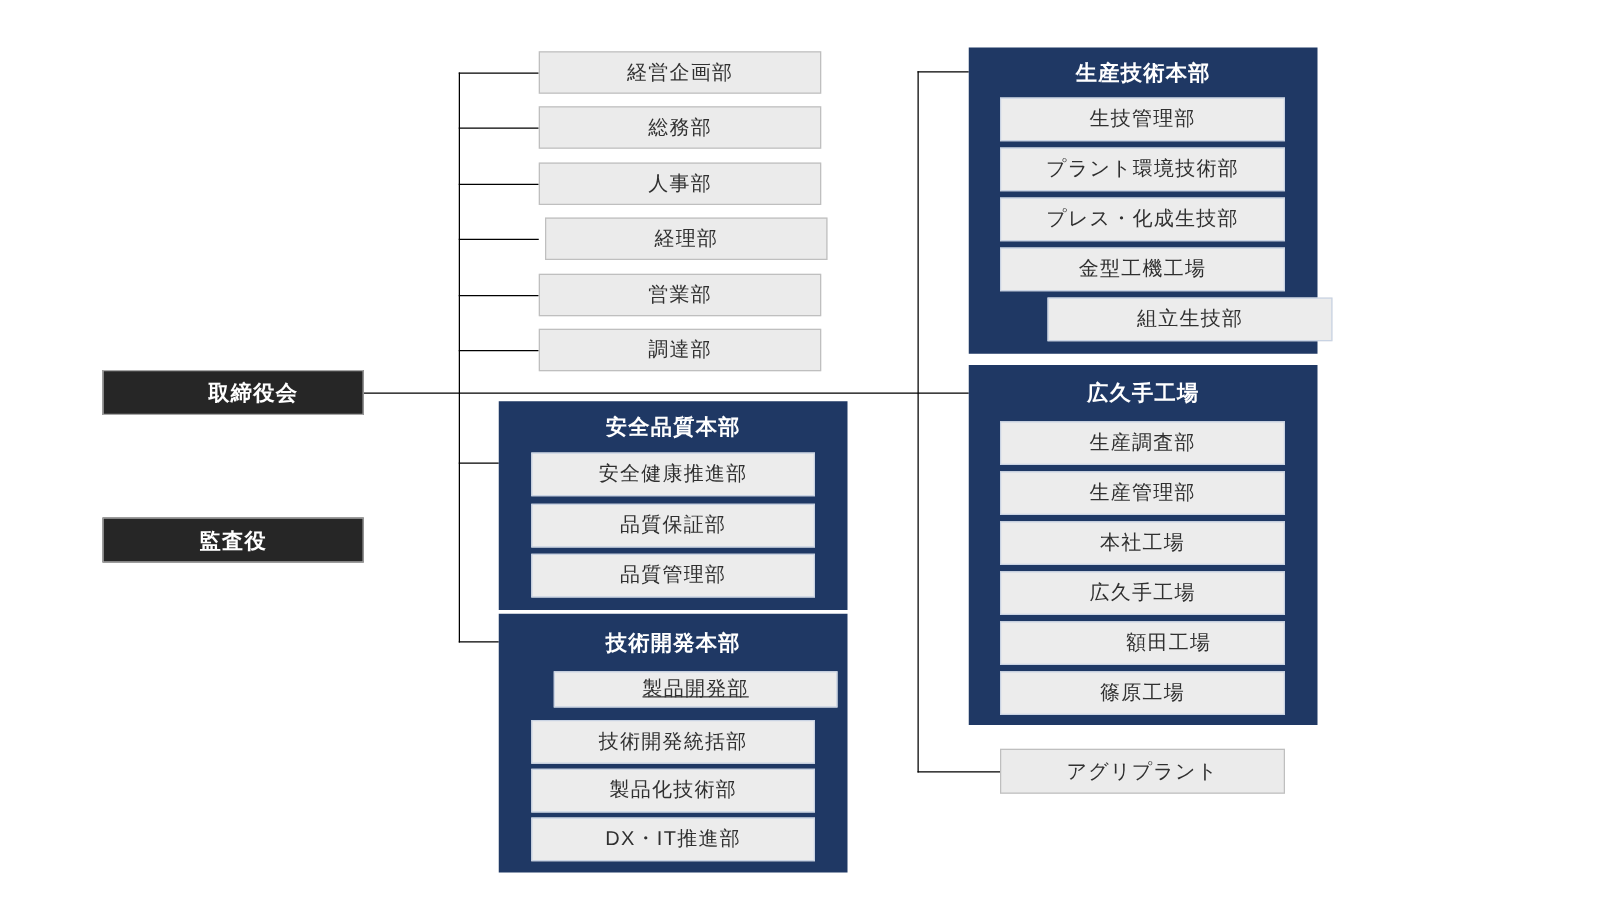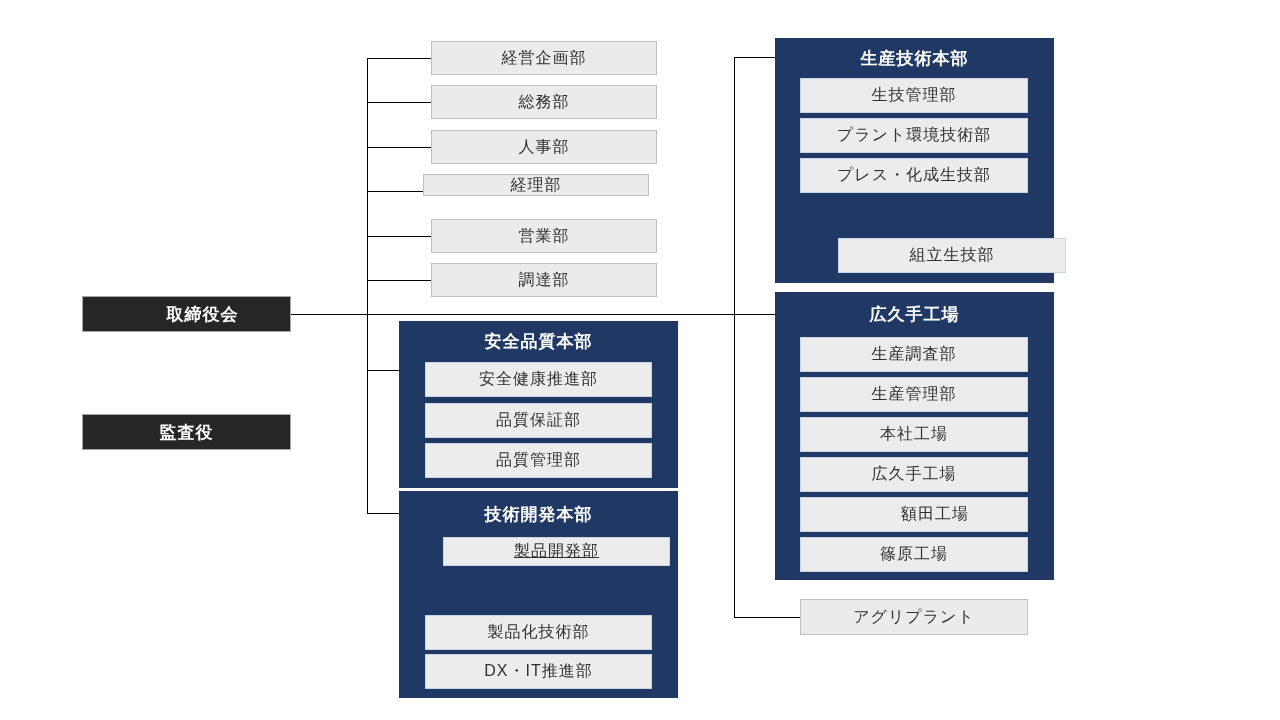--- a/index.html
+++ b/index.html
@@ -88,21 +88,21 @@
 
   <div class="box-gray" style="left:431px;top:41px;width:226px;height:34px;">
     <span>経営企画部</span>
   </div>
   <div class="box-gray" style="left:431px;top:85px;width:226px;height:34px;">
     <span>総務部</span>
   </div>
   <div class="box-gray" style="left:431px;top:130px;width:226px;height:34px;">
     <span>人事部</span>
   </div>
-  <div class="box-gray" style="left:423px;top:174px;width:226px;height:22px;">
+  <div class="box-gray" style="left:436px;top:174px;width:226px;height:34px;">
     <span>経理部</span>
   </div>
   <div class="box-gray" style="left:431px;top:219px;width:226px;height:34px;">
     <span>営業部</span>
   </div>
   <div class="box-gray" style="left:431px;top:263px;width:226px;height:34px;">
     <span>調達部</span>
   </div>
 
   <div class="division" style="left:399px;top:321px;width:279px;height:167px;">
@@ -120,40 +120,46 @@
     </div>
   </div>
 
   <div class="division" style="left:399px;top:491px;width:279px;height:207px;">
     <div class="division-header" style="height:46px;">
       <span>技術開発本部</span>
     </div>
     <div class="sub-box" style="left:44px;top:46px;width:227px;height:29px;text-decoration:underline;">
       <span>製品開発部</span>
     </div>
+    <div class="sub-box" style="left:26px;top:85px;width:227px;height:35px;">
+      <span>技術開発統括部</span>
+    </div>
     <div class="sub-box" style="left:26px;top:124px;width:227px;height:35px;">
       <span>製品化技術部</span>
     </div>
     <div class="sub-box" style="left:26px;top:163px;width:227px;height:35px;">
       <span>DX・IT推進部</span>
     </div>
   </div>
 
   <div class="division" style="left:775px;top:38px;width:279px;height:245px;">
     <div class="division-header" style="height:40px;">
       <span>生産技術本部</span>
     </div>
     <div class="sub-box" style="left:25px;top:40px;width:228px;height:35px;">
       <span>生技管理部</span>
     </div>
     <div class="sub-box" style="left:25px;top:80px;width:228px;height:35px;">
       <span>プラント環境技術部</span>
     </div>
     <div class="sub-box" style="left:25px;top:120px;width:228px;height:35px;">
       <span>プレス・化成生技部</span>
+    </div>
+    <div class="sub-box" style="left:25px;top:160px;width:228px;height:35px;">
+      <span>金型工機工場</span>
     </div>
     <div class="sub-box" style="left:25px;top:200px;width:228px;height:35px;margin-left:38px;">
       <span>組立生技部</span>
     </div>
   </div>
 
   <div class="division" style="left:775px;top:292px;width:279px;height:288px;">
     <div class="division-header" style="height:45px;">
       <span>広久手工場</span>
     </div>

